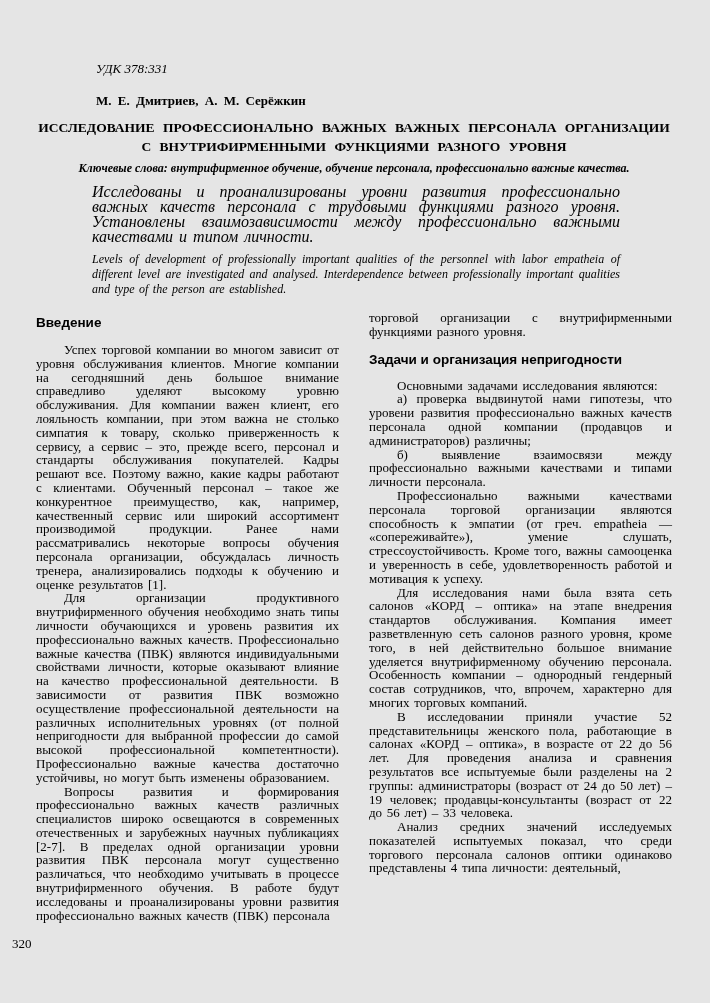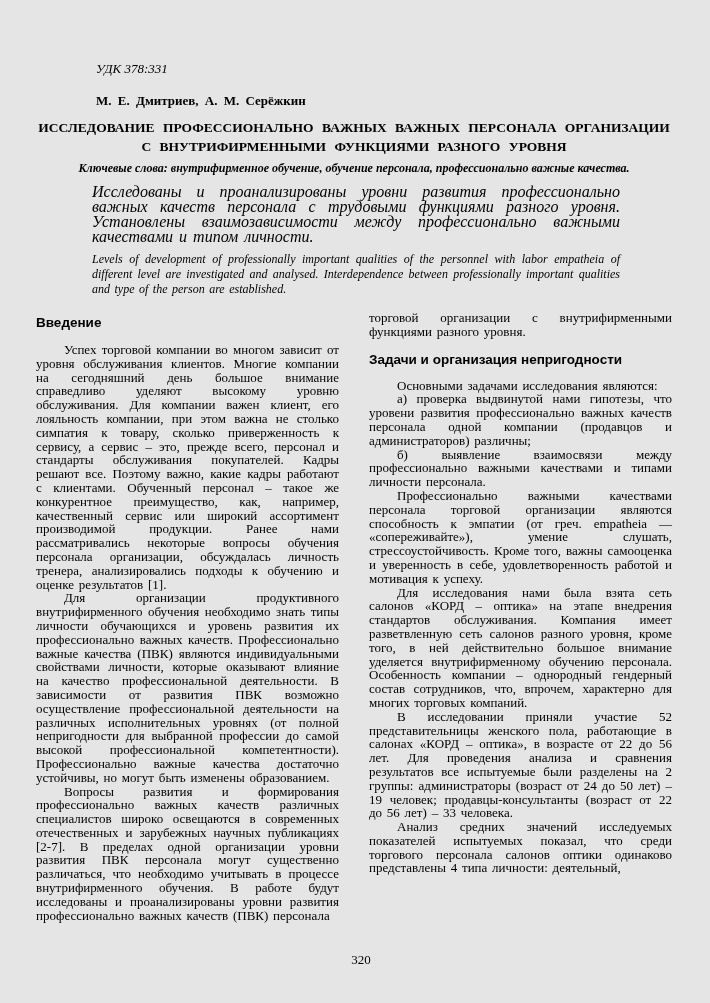--- a/index.html
+++ b/index.html
@@ -99,24 +99,22 @@
     line-height: 17px;
     text-align: left;
     margin: 12px 0 11px 0;
   }
   .sec-first { margin-top: 3px; margin-bottom: 12px; }
   .page-number {
     position: absolute;
     left: 12px;
     right: 0;
     top: 936px;
-    text-align: center;
     font-size: 13px;
     line-height: 15px;
-    margin-top: 16px;
   }
 </style>
 </head>
 <body>
 
 <div class="page">
 
   <div class="udc">УДК 378:331</div>
 
   <div class="authors">М. Е. Дмитриев,  А. М. Серёжкин</div>

